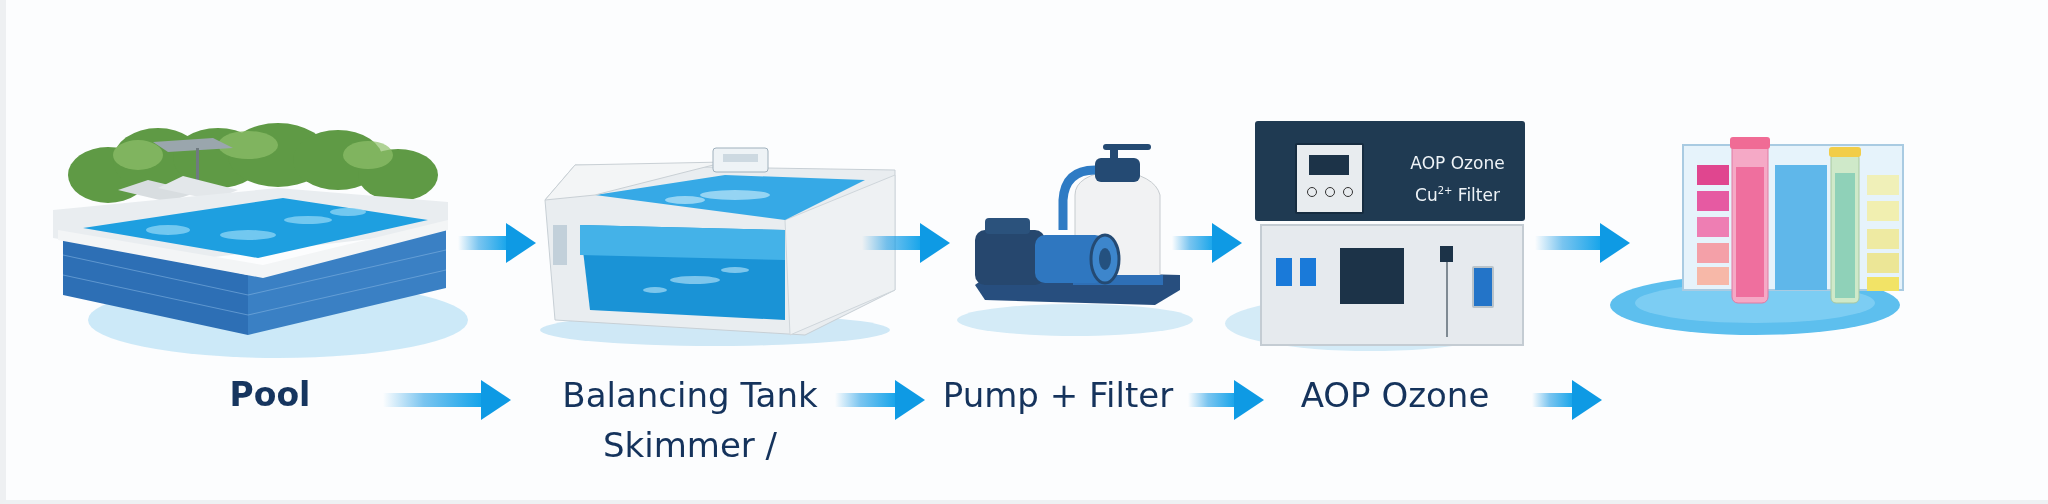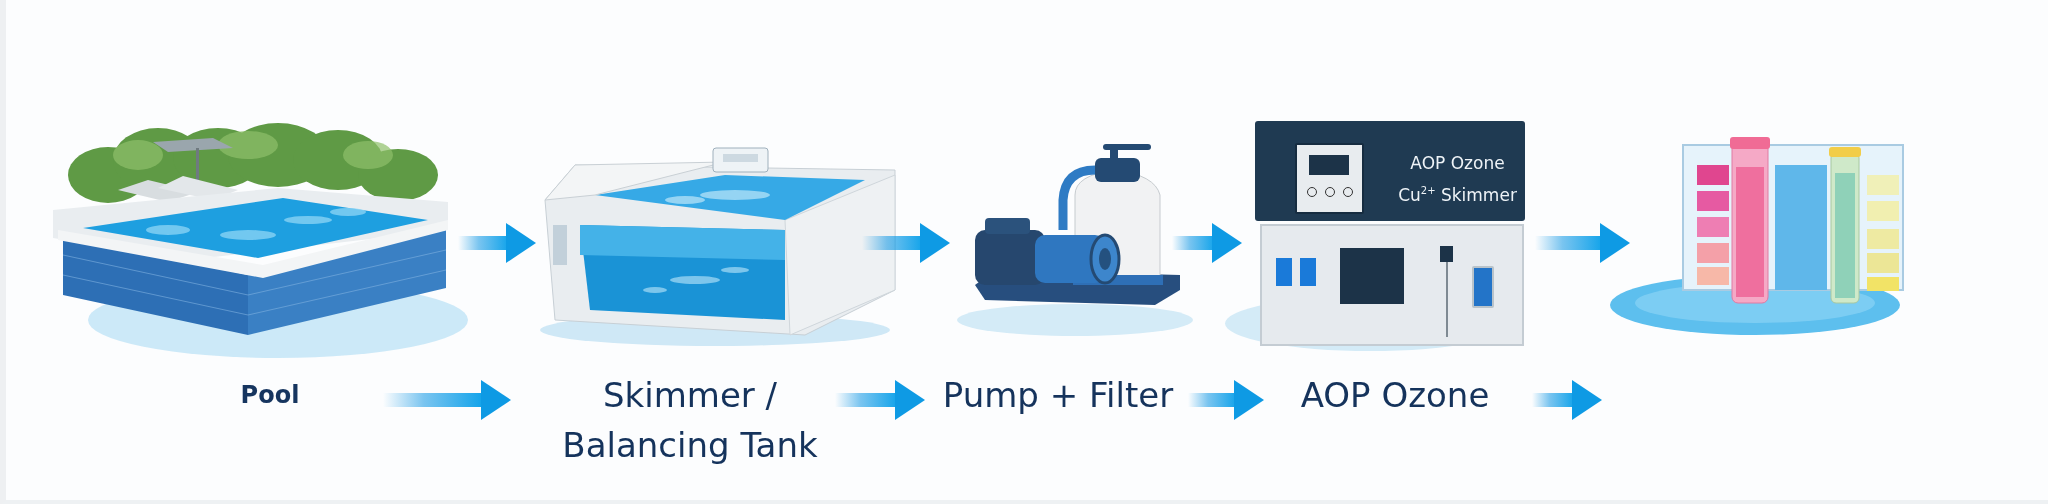--- a/index.html
+++ b/index.html
@@ -2,21 +2,21 @@
 <html><head>
 <meta charset="utf-8">
 <style>
   html, body { margin:0; padding:0; }
   body { width:2048px; height:504px; background:#fbfcfd; overflow:hidden; position:relative;
          font-family:"DejaVu Sans", "Liberation Sans", sans-serif; }
   .frame { position:absolute; left:0; top:0; width:2048px; height:504px; box-sizing:border-box;
            border-left:6px solid #eef0f2; border-bottom:4px solid #eef1f3; background:#fcfdfe; }
   .stage { position:absolute; }
   .label { position:absolute; color:#15335c; text-align:center; white-space:nowrap; line-height:50px; font-size:34px; }
-  .label.bold { font-weight:bold; font-size:24px; color:#16355f; }
+  .label.bold { font-weight:bold; font-size:33px; color:#16355f; }
   .arrow { position:absolute; height:40px; }
   .arrow .shaft { position:absolute; left:0; top:13px; height:14px; right:26px;
                   background:linear-gradient(90deg, rgba(14,150,228,0) 0%, rgba(14,150,228,0.55) 40%, #0ea2ea 100%); }
   .arrow .head { position:absolute; right:0; top:0; width:0; height:0;
                  border-top:20px solid transparent; border-bottom:20px solid transparent; border-left:30px solid #0e9ae4; }
   svg { display:block; }
   .sub { font-size:22px; vertical-align:-8px; }
 </style>
 </head>
 <body>
@@ -131,21 +131,21 @@
     <div style="position:absolute;left:0;top:0;width:270px;height:100px;background:#1f3a52;border-radius:3px;"></div>
 
     <div style="position:absolute;left:40px;top:22px;width:65px;height:67px;background:#e8ecef;border:2px solid #162c40;border-radius:2px;">
       <div style="position:absolute;left:12px;top:10px;width:40px;height:20px;background:#1c3348;"></div>
       <div style="position:absolute;left:10px;top:42px;width:8px;height:8px;border-radius:50%;border:1px solid #333;"></div>
       <div style="position:absolute;left:28px;top:42px;width:8px;height:8px;border-radius:50%;border:1px solid #333;"></div>
       <div style="position:absolute;left:46px;top:42px;width:8px;height:8px;border-radius:50%;border:1px solid #333;"></div>
     </div>
     <div style="position:absolute;left:140px;top:28px;width:125px;text-align:center;color:#eef3f7;font-size:17px;line-height:28px;">
       <div>AOP Ozone</div>
-      <div><span>Cu</span><sup style="font-size:10px;">2+</sup> <span>Skimmer</span></div>
+      <div><span>Cu</span><sup style="font-size:10px;">2+</sup> <span>Filter</span></div>
     </div>
 
     <div style="position:absolute;left:5px;top:103px;width:260px;height:118px;background:#e6eaee;border:2px solid #c4ccd3;">
       <div style="position:absolute;left:14px;top:32px;width:16px;height:28px;background:#1a7ad9;"></div>
       <div style="position:absolute;left:38px;top:32px;width:16px;height:28px;background:#1a7ad9;"></div>
       <div style="position:absolute;left:78px;top:22px;width:64px;height:56px;background:#1c3348;"></div>
       <div style="position:absolute;left:178px;top:20px;width:13px;height:16px;background:#1c3348;"></div>
       <div style="position:absolute;left:184px;top:36px;width:2px;height:75px;background:#7f8a93;"></div>
       <div style="position:absolute;left:210px;top:40px;width:18px;height:38px;background:#2374c8;border:2px solid #b9c3ca;border-radius:2px;"></div>
     </div>
@@ -203,22 +203,22 @@
 <div class="label bold" style="left:200px;top:370px;width:140px;">
   <span>Pool</span>
 </div>
 
 <div class="arrow" style="left:383px;top:380px;width:128px;">
     <div class="shaft"></div>
     <div class="head"></div>
   </div>
 
 <div class="label" style="left:540px;top:370px;width:300px;">
+  <div>Balancing Tank</div>
   <div>Skimmer /</div>
-  <div>Balancing Tank</div>
 </div>
 
 <div class="arrow" style="left:835px;top:380px;width:90px;">
     <div class="shaft"></div>
     <div class="head"></div>
   </div>
 
 <div class="label" style="left:928px;top:370px;width:260px;">
   <div>Pump + Filter</div>
 </div>

